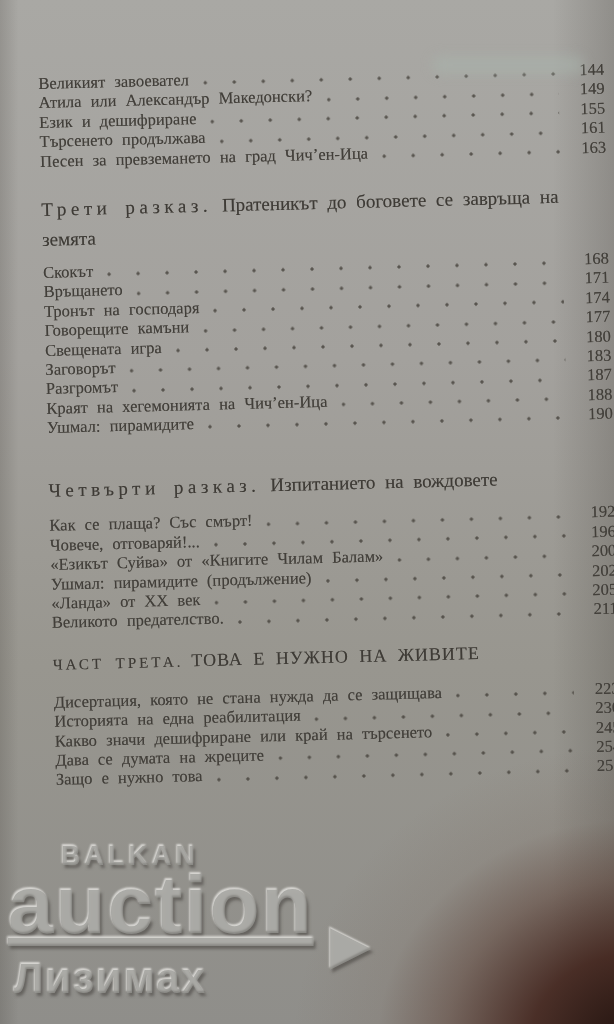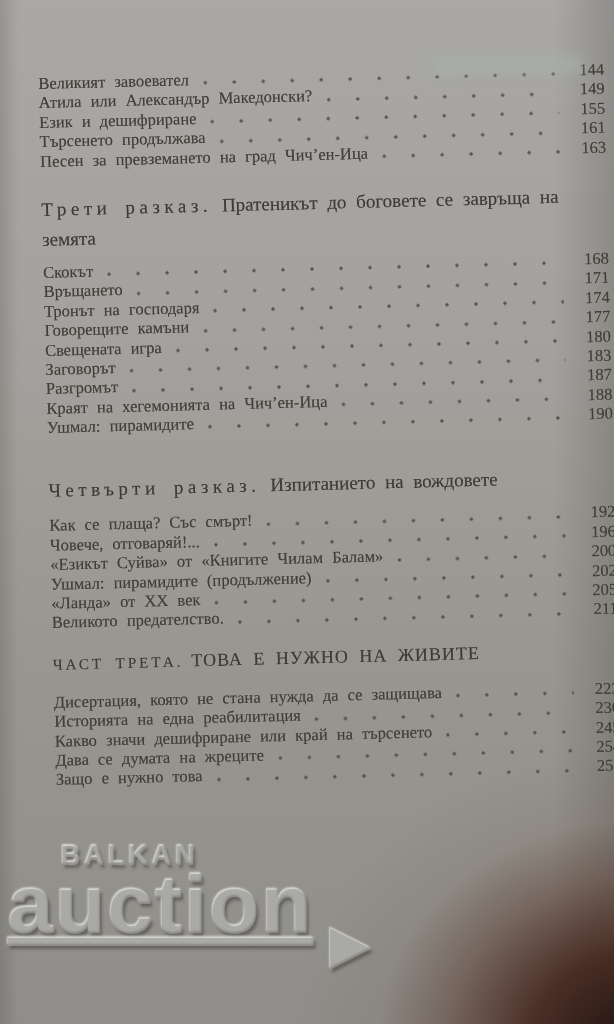--- a/index.html
+++ b/index.html
@@ -205,13 +205,14 @@
         </div>
     </div>
 
   </div>
 
   <div id="bleed"></div>
 
   <span class="wm" id="wm1">BALKAN</span>
   <span class="wm" id="wm2">auction</span>
   <span class="wm" id="wm3">▶</span>
+  <span class="wm" id="wm4">Лизимах</span>
 </div>
 
 </body></html>

